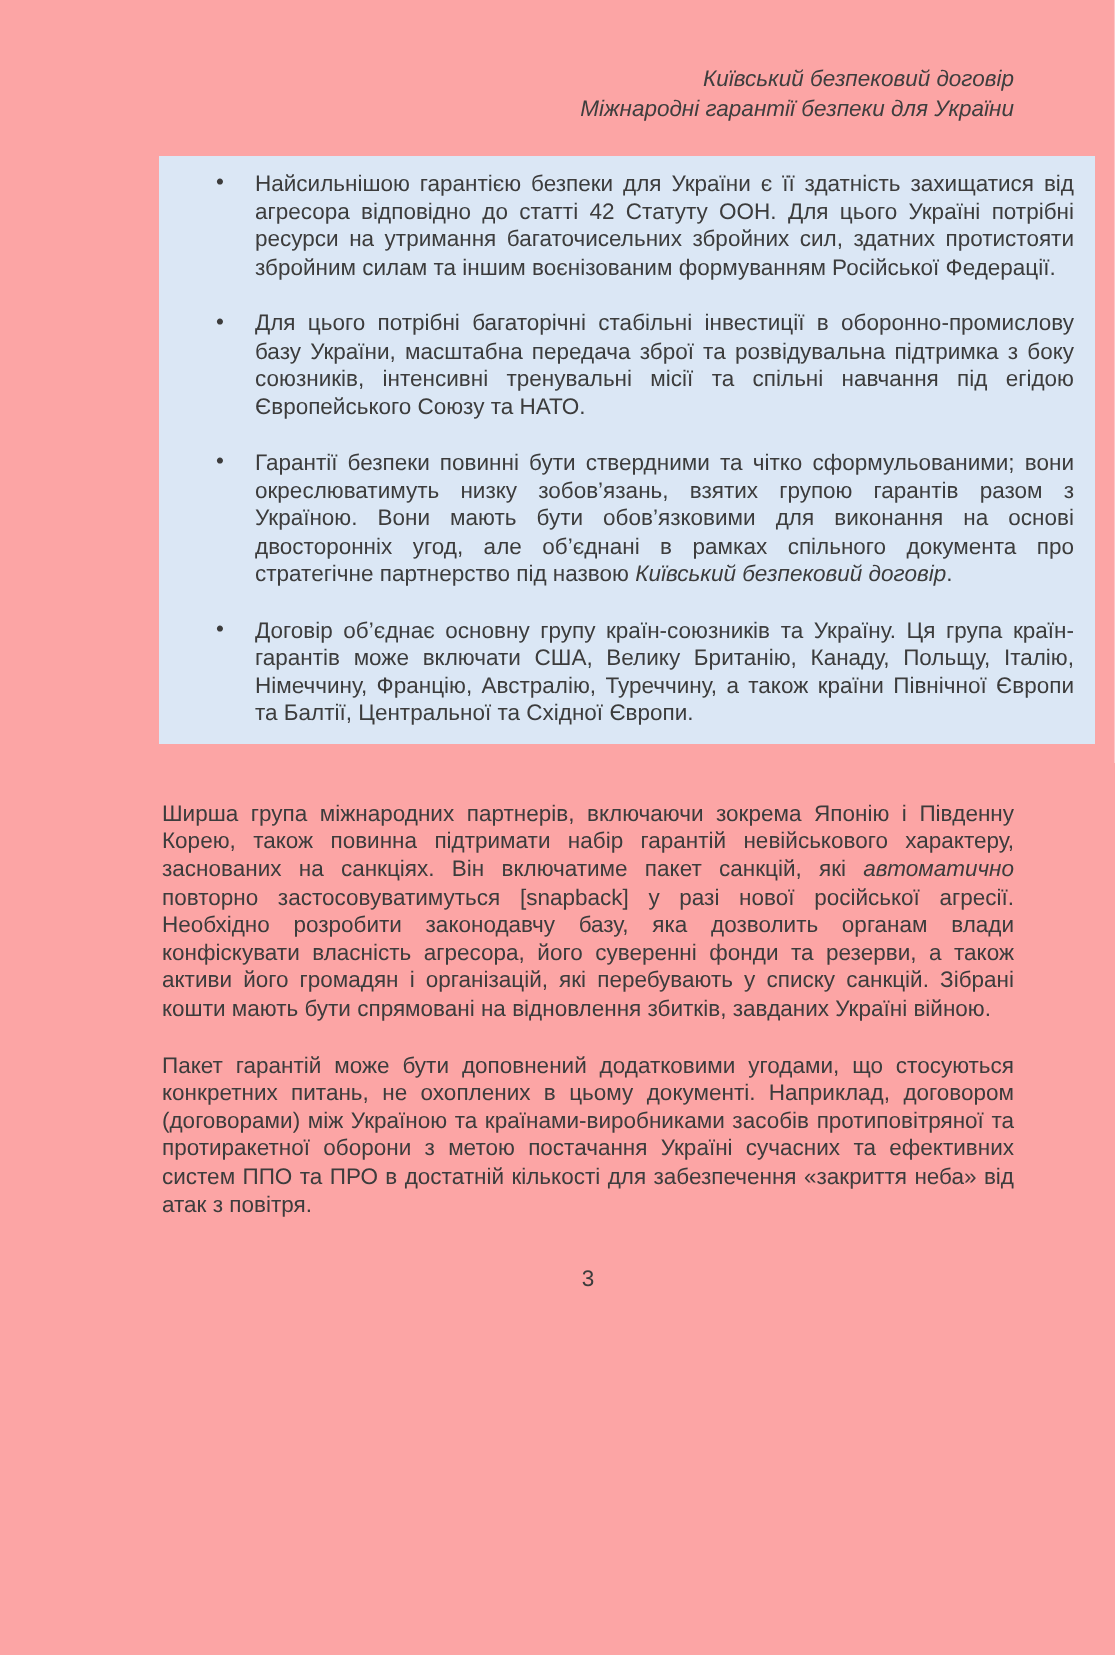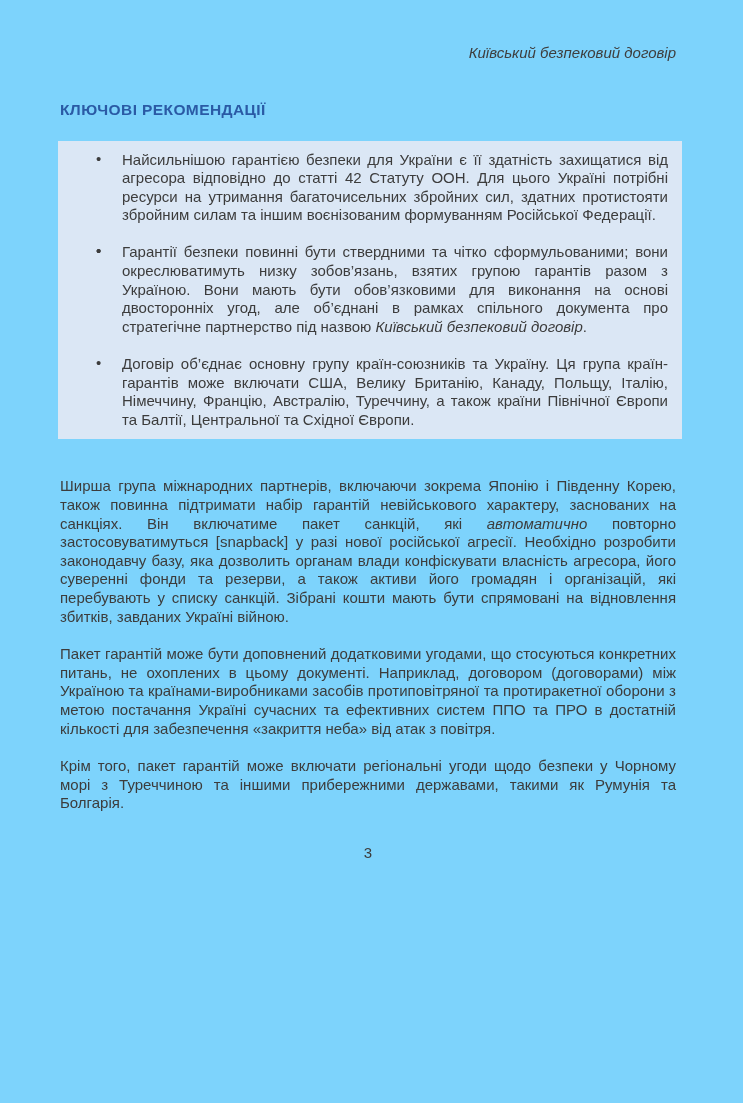--- a/index.html
+++ b/index.html
@@ -18,22 +18,22 @@
     height: 1103px;
     overflow: hidden;
     font-family: "Liberation Sans", sans-serif;
     color: var(--ink);
     font-size: 15px;
     line-height: 18.6px;
   }
   .page {
     width: 743px;
     height: 1103px;
-    padding: 43px 67px 0 60px;
-    background: #7dd3fc;
+    padding: 43px 67px 0 108px;
+    background: #fca5a5;
   }
   .running-header {
     text-align: right;
     font-style: italic;
     line-height: 19.5px;
     color: #3e3e3e;
   }
   .body-par {
     margin: 0;
     text-align: justify;
@@ -82,46 +82,46 @@
   }
   em { font-style: italic; }
 </style>
 </head>
 <body>
 
 <div class="page">
 
   <div class="running-header">
     <div>Київський безпековий договір</div>
+    <div>Міжнародні гарантії безпеки для України</div>
   </div>
 
 
-  <h2 class="section-heading">КЛЮЧОВІ РЕКОМЕНДАЦІЇ</h2>
 
   <div class="highlight-box">
     <ul class="bullets">
       <li>
         <span class="bullet-mark">•</span>
         <span class="bullet-text">Найсильнішою гарантією безпеки для України є її здатність захищатися від агресора відповідно до статті 42 Статуту ООН. Для цього Україні потрібні ресурси на утримання багаточисельних збройних сил, здатних протистояти збройним силам та іншим воєнізованим формуванням Російської Федерації.</span>
       </li>
       <li>
         <span class="bullet-mark">•</span>
+        <span class="bullet-text">Для цього потрібні багаторічні стабільні інвестиції в оборонно-промислову базу України, масштабна передача зброї та розвідувальна підтримка з боку союзників, інтенсивні тренувальні місії та спільні навчання під егідою Європейського Союзу та НАТО.</span>
       </li>
       <li>
         <span class="bullet-mark">•</span>
         <span class="bullet-text"><span>Гарантії безпеки повинні бути ствердними та чітко сформульованими; вони окреслюватимуть низку зобов’язань, взятих групою гарантів разом з Україною. Вони мають бути обов’язковими для виконання на основі двосторонніх угод, але об’єднані в рамках спільного документа про стратегічне партнерство під назвою </span><em>Київський безпековий договір</em><span>.</span></span>
       </li>
       <li>
         <span class="bullet-mark">•</span>
         <span class="bullet-text">Договір об’єднає основну групу країн-союзників та Україну. Ця група країн-гарантів може включати США, Велику Британію, Канаду, Польщу, Італію, Німеччину, Францію, Австралію, Туреччину, а також країни Північної Європи та Балтії, Центральної та Східної Європи.</span>
       </li>
     </ul>
   </div>
 
   <p class="body-par after-box"><span>Ширша група міжнародних партнерів, включаючи зокрема Японію і Південну Корею, також повинна підтримати набір гарантій невійськового характеру, заснованих на санкціях. Він включатиме пакет санкцій, які </span><em>автоматично</em><span> повторно застосовуватимуться [snapback] у разі нової російської агресії. Необхідно розробити законодавчу базу, яка дозволить органам влади конфіскувати власність агресора, його суверенні фонди та резерви, а також активи його громадян і організацій, які перебувають у списку санкцій. Зібрані кошти мають бути спрямовані на відновлення збитків, завданих Україні війною.</span></p>
 
   <p class="body-par par-gap">Пакет гарантій може бути доповнений додатковими угодами, що стосуються конкретних питань, не охоплених в цьому документі. Наприклад, договором (договорами) між Україною та країнами-виробниками засобів протиповітряної та протиракетної оборони з метою постачання Україні сучасних та ефективних систем ППО та ПРО в достатній кількості для забезпечення «закриття неба» від атак з повітря.</p>
 
-  <p class="body-par par-gap">Крім того, пакет гарантій може включати регіональні угоди щодо безпеки у Чорному морі з Туреччиною та іншими прибережними державами, такими як Румунія та Болгарія.</p>
 
   <div class="page-number">3</div>
 
 </div>
 
 </body></html>

